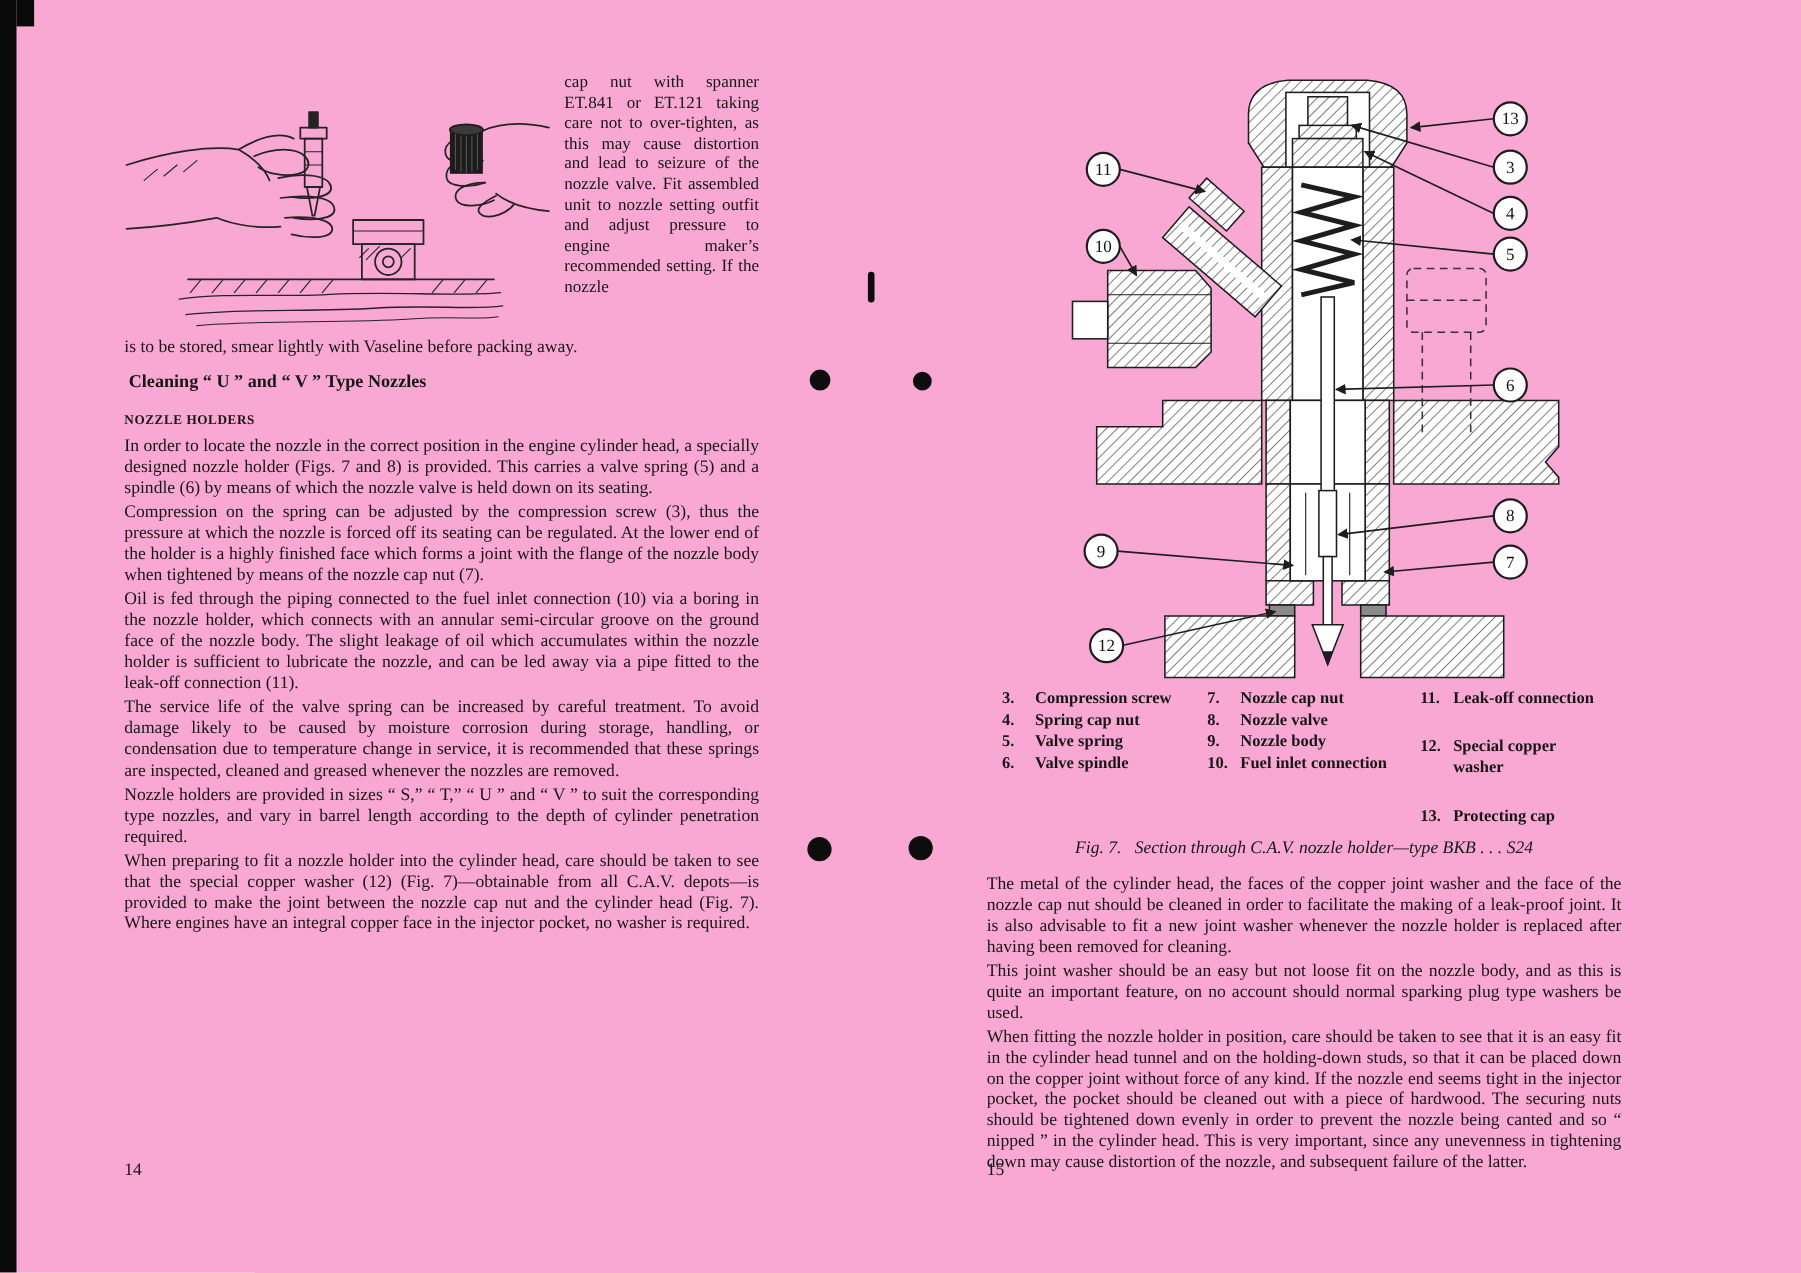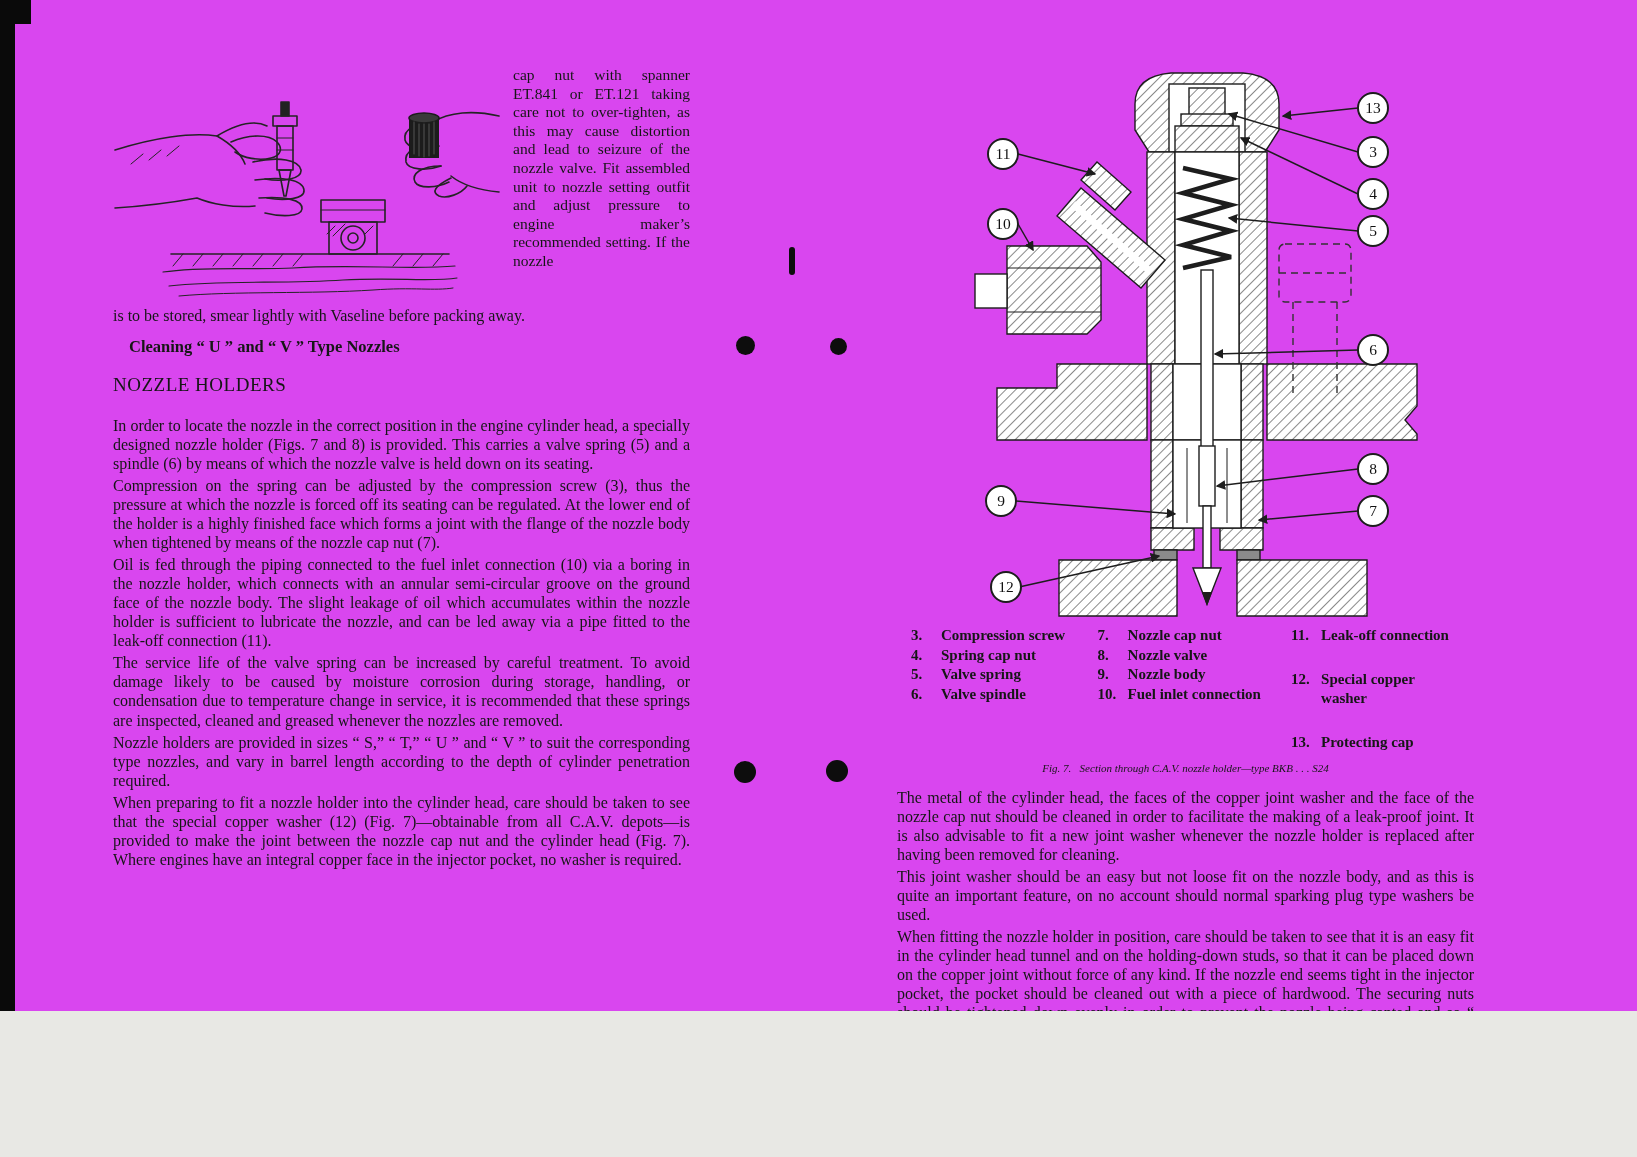--- a/index.html
+++ b/index.html
@@ -1,20 +1,20 @@
 <!DOCTYPE html>
 <html><head>
 <meta charset="utf-8">
 <style>
   * { box-sizing: border-box; }
   html, body { margin: 0; padding: 0; background: #e8e8e4; }
   .sheet {
     position: relative;
-    width: 1637px; height: 1011px;
-    background: #d946ef;
+    width: 1637px; height: 1157px;
+    background: #f9a8d4;
     font-family: "Liberation Serif", "DejaVu Serif", serif;
     color: #161616;
     overflow: hidden;
   }
   .edge-strip { position: absolute; left: 0; top: 0; width: 15px; height: 1157px; background: #0a0a0a; }
   .corner-mark { position: absolute; left: 15px; top: 0; width: 16px; height: 24px; background: #0a0a0a; }
   .binding-dot { position: absolute; border-radius: 50%; background: #0d0d0d; }
   .dot-1 { left: 736px; top: 336px; width: 19px; height: 19px; }
   .dot-2 { left: 830px; top: 338px; width: 17px; height: 17px; }
   .dot-3 { left: 734px; top: 761px; width: 22px; height: 22px; }
@@ -24,41 +24,41 @@
   .page { position: absolute; top: 40px; width: 577px; height: 1075px; }
   .page-left  { left: 113px; padding-top: 18px; }
   .page-right { left: 897px; padding-top: 14px; }
 
   .page p { margin: 0 0 3px 0; font-size: 16px; line-height: 1.19; text-align: justify; }
   .top-row { display: flex; gap: 12px; margin-bottom: 6px; }
   .illu { width: 388px; height: 242px; flex: 0 0 auto; margin: 0; }
   .illu svg { display: block; }
   .narrow-col { flex: 1; font-size: 15.5px; line-height: 1.2; text-align: justify; padding-top: 8px; }
 
-  h2.section { font-size: 19px; letter-spacing: 0.5px; margin: 17px 0 20px; font-weight: normal; }
-  h3.sub { font-size: 16.5px; margin: 12px 16px 5px; font-weight: bold; }
+  h2.section { font-size: 12px; letter-spacing: 0.5px; margin: 17px 0 7px; font-weight: bold; }
+  h3.sub { font-size: 16.5px; margin: 12px 4px 5px; font-weight: bold; }
 
   .page-number { position: absolute; top: 1015px; left: 0; width: 100%; font-size: 16px; }
 
   figure.fig7 { margin: 14px; }
   .fig-svg { display: block; }
   .fig-svg text { font-family: "Liberation Serif", "DejaVu Serif", serif; font-size: 15.5px; fill: #111; text-anchor: middle; }
   .leader { stroke: #1d1d1d; stroke-width: 1.5; }
   .co circle { fill: #fff; stroke: #1d1d1d; stroke-width: 2; }
 
   .legend { display: flex; font-size: 15px; line-height: 1.3; font-weight: bold; margin-top: 6px; }
   .legend .col  { display: flex; flex-direction: column; }
   .legend .col1 { width: 190px; }
   .legend .col2 { width: 197px; }
   .legend .col3 { width: 172px; gap: 24px; }
   .legend .row { display: flex; }
   .legend .num { width: 30px; flex: 0 0 auto; }
   .legend .lab { flex: 1; }
 
-  .caption { text-align: center; font-style: italic; font-size: 11px; margin: 10px 0 12px; white-space: pre-wrap; }
+  .caption { text-align: center; font-style: italic; font-size: 16px; margin: 10px 0 12px; white-space: pre-wrap; }
 </style>
 </head>
 <body>
 
 <div class="sheet">
 
   <div class="edge-strip"></div>
   <div class="corner-mark"></div>
   <div class="binding-dot dot-1"></div>
   <div class="binding-dot dot-2"></div>

